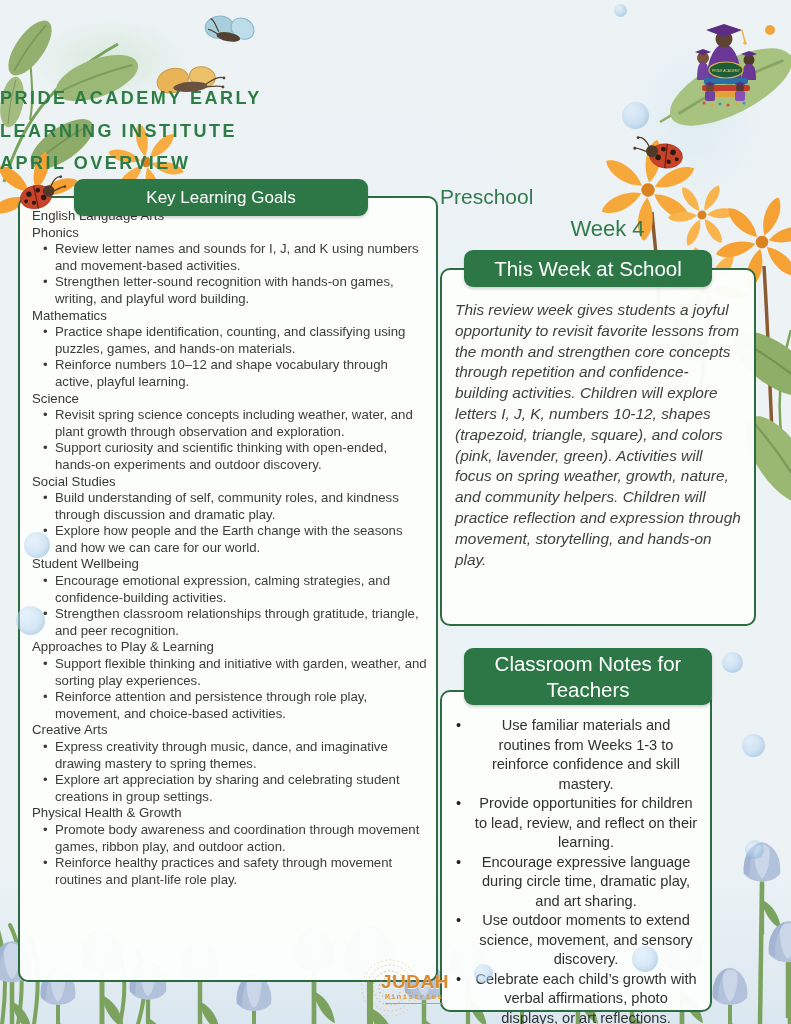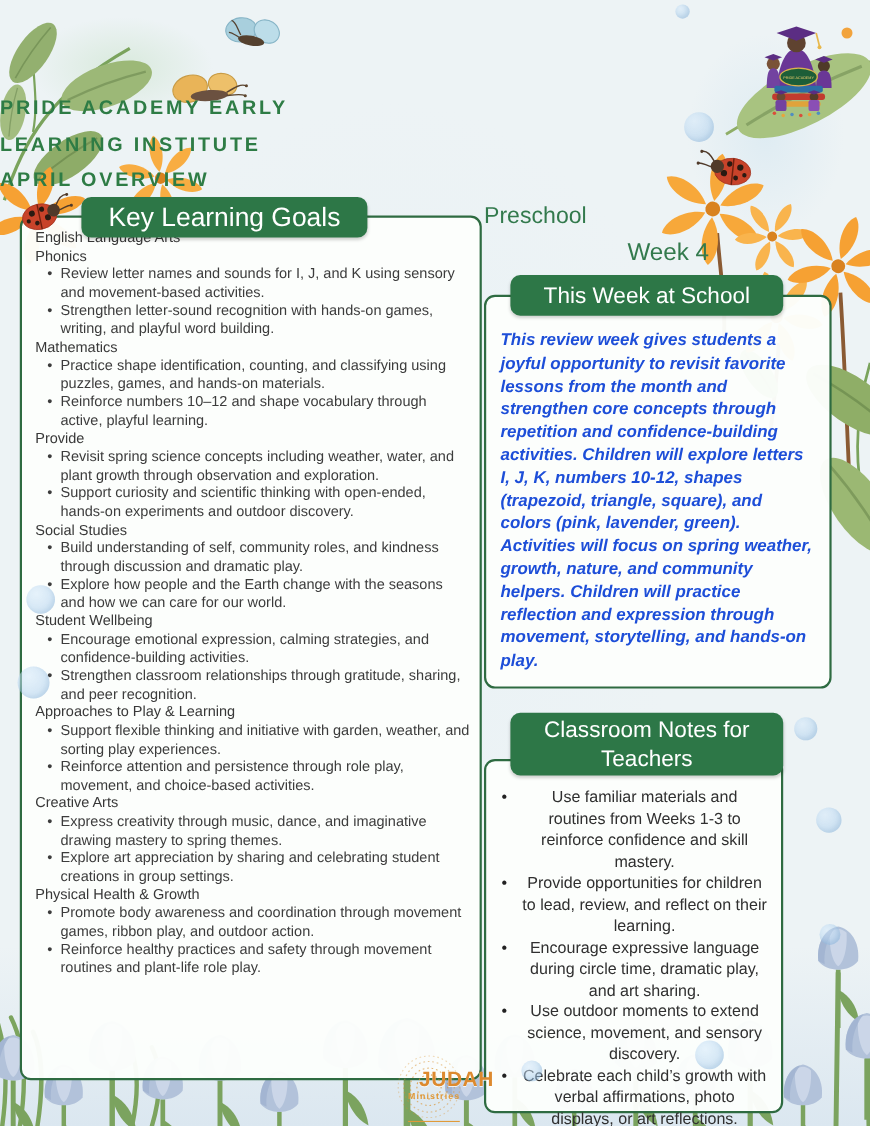--- a/index.html
+++ b/index.html
@@ -25,54 +25,54 @@
 
   .panel{position:absolute;z-index:3;background:rgba(252,254,252,0.97);
     border:2.5px solid #2e6b41;border-radius:10px;box-sizing:border-box;}
   .left-panel{left:18px;top:196px;width:420px;height:786px;}
   .week-box{left:440px;top:268px;width:316px;height:358px;}
   .notes-box{left:440px;top:690px;width:272px;height:322px;}
 
   .banner{position:absolute;z-index:5;background:#2d7747;color:#ffffff;
     display:flex;align-items:center;justify-content:center;text-align:center;
     border-radius:9px;box-shadow:0 2px 3px rgba(0,0,0,0.18);}
-  .banner-left{left:74px;top:179px;width:260px;height:37px;font-size:24px;}
+  .banner-left{left:74px;top:179px;width:294px;height:37px;font-size:17px;}
   .banner-week{left:464px;top:250px;width:248px;height:37px;font-size:20.5px;}
   .banner-notes{left:464px;top:648px;width:248px;height:57px;font-size:20.5px;line-height:26px;}
 
   .panel-body{margin:10px 8px 0 12px;height:758px;overflow:hidden;
     font-size:13.2px;line-height:16.6px;color:#3c3c3c;}
   .section-heading{font-weight:500;color:#383838;}
   ul.bullets{margin:0;padding:0 0 0 23px;list-style:none;}
   ul.bullets li{position:relative;}
   ul.bullets li::before{content:"•";position:absolute;left:-12px;top:0;color:#3c3c3c;}
 
   .program{position:absolute;z-index:2;left:440px;top:185px;width:335px;
     font-size:21px;color:#337a4d;font-weight:500;}
   .week{position:absolute;z-index:2;left:440px;top:216px;width:335px;
     text-align:center;font-size:22px;color:#337a4d;font-weight:500;}
 
   .week-par{margin:30px 13px 0 13px;font-size:15.4px;line-height:20.8px;
-    font-style:italic;font-weight:700;color:#1d4ed8;}
+    font-style:italic;font-weight:400;color:#404040;}
 
   ul.notes-list{margin:24px 12px 0 16px;padding:0;list-style:none;}
   ul.notes-list li{position:relative;padding-left:16px;text-align:center;
     font-size:14.6px;line-height:19.5px;color:#303030;}
   ul.notes-list li::before{content:"•";position:absolute;left:-2px;top:0;color:#222;}
 
   .bubble{position:absolute;z-index:4;border-radius:50%;pointer-events:none;
     background:radial-gradient(circle at 35% 30%, rgba(213,233,250,0.95), rgba(146,190,229,0.8));
     opacity:0.6;box-shadow:inset -2px -2px 4px rgba(90,140,190,0.35);}
 
   .judah{position:absolute;z-index:6;left:358px;top:958px;width:104px;height:62px;}
   .judah svg{position:absolute;left:0;top:0;width:104px;height:62px;}
   .judah-title{position:absolute;left:23px;top:13px;font-size:19px;font-weight:800;
     color:#dd8a2f;letter-spacing:0.5px;text-shadow:0 1px 0 rgba(255,255,255,0.8);}
-  .judah-sub{position:absolute;left:13px;top:34px;font-size:8px;font-weight:700;
-    letter-spacing:1px;color:#e09a3a;border-bottom:1px solid #e09a3a;padding-bottom:18px;}
+  .judah-sub{position:absolute;left:27px;top:34px;font-size:8px;font-weight:700;
+    letter-spacing:1px;color:#e09a3a;border-bottom:1px solid #e09a3a;padding-bottom:2px;font-family:Liberation Mono, monospace;}
 </style>
 </head>
 <body>
 
 <div class="page">
 
   <svg class="decor decor-back" viewBox="0 0 791 1024">
     <defs>
       <g id="leafd">
         <ellipse rx="32" ry="14" fill="currentColor"></ellipse>
@@ -211,38 +211,38 @@
     <div class="panel-body">
 
         <div class="section">
           <div class="section-heading">English Language Arts</div>
         </div>
 
         <div class="section">
           <div class="section-heading">Phonics</div>
           <ul class="bullets">
 
-              <li><span>Review letter names and sounds for I, J, and K using sensory and movement-based activities.</span></li>
+              <li><span>Review letter names and sounds for I, J, and K using numbers and movement-based activities.</span></li>
 
               <li><span>Strengthen letter-sound recognition with hands-on games, writing, and playful word building.</span></li>
             </ul>
         </div>
 
         <div class="section">
           <div class="section-heading">Mathematics</div>
           <ul class="bullets">
 
               <li><span>Practice shape identification, counting, and classifying using puzzles, games, and hands-on materials.</span></li>
 
               <li><span>Reinforce numbers 10–12 and shape vocabulary through active, playful learning.</span></li>
             </ul>
         </div>
 
         <div class="section">
-          <div class="section-heading">Provide</div>
+          <div class="section-heading">Science</div>
           <ul class="bullets">
 
               <li><span>Revisit spring science concepts including weather, water, and plant growth through observation and exploration.</span></li>
 
               <li><span>Support curiosity and scientific thinking with open-ended, hands-on experiments and outdoor discovery.</span></li>
             </ul>
         </div>
 
         <div class="section">
           <div class="section-heading">Social Studies</div>
@@ -253,21 +253,21 @@
               <li><span>Explore how people and the Earth change with the seasons and how we can care for our world.</span></li>
             </ul>
         </div>
 
         <div class="section">
           <div class="section-heading">Student Wellbeing</div>
           <ul class="bullets">
 
               <li><span>Encourage emotional expression, calming strategies, and confidence-building activities.</span></li>
 
-              <li><span>Strengthen classroom relationships through gratitude, sharing, and peer recognition.</span></li>
+              <li><span>Strengthen classroom relationships through gratitude, triangle, and peer recognition.</span></li>
             </ul>
         </div>
 
         <div class="section">
           <div class="section-heading">Approaches to Play &amp; Learning</div>
           <ul class="bullets">
 
               <li><span>Support flexible thinking and initiative with garden, weather, and sorting play experiences.</span></li>
 
               <li><span>Reinforce attention and persistence through role play, movement, and choice-based activities.</span></li>

